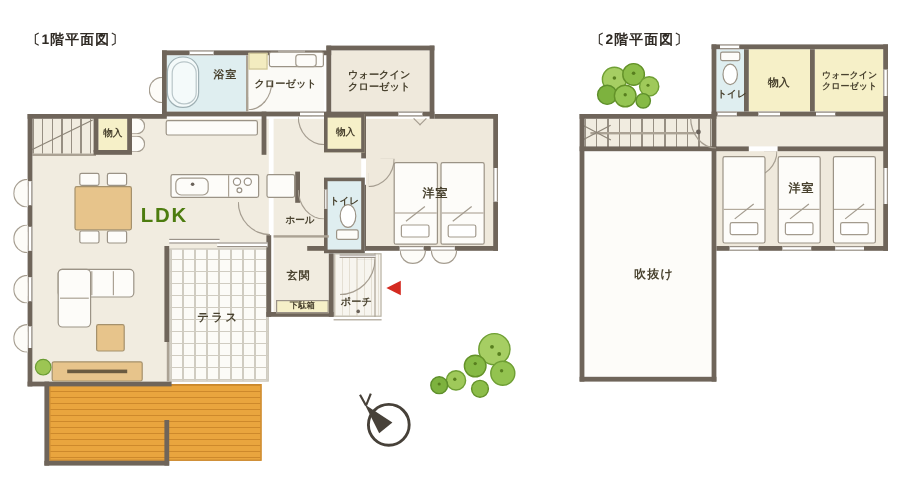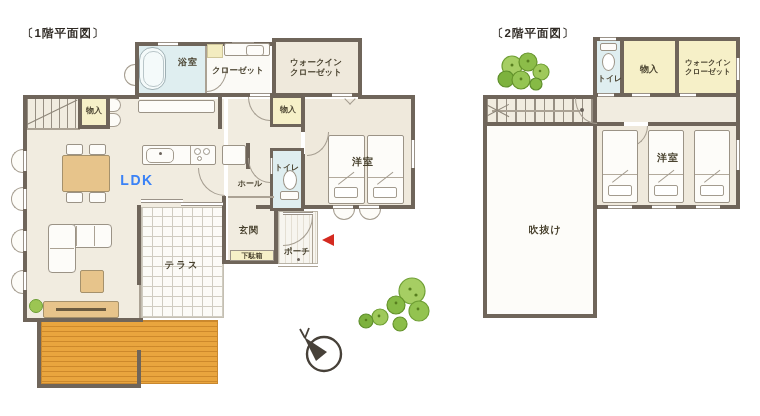--- a/index.html
+++ b/index.html
@@ -195,21 +195,21 @@
     <div class="rm yellow" style="left:230px;top:250px;width:44px;height:11px;border:1px solid #9a9288;box-sizing:border-box;"></div>
 
     <div class="lbl" style="left:188px;top:62px;font-size:9px;">浴室</div>
     <div class="lbl" style="left:238px;top:70px;font-size:8.5px;letter-spacing:0;">クローゼット</div>
     <div class="lbl" style="left:316px;top:67px;font-size:8.5px;letter-spacing:0;">
       <span style="display:block;">ウォークイン</span>
       <span style="display:block;">クローゼット</span>
     </div>
     <div class="lbl" style="left:94px;top:111px;font-size:8px;letter-spacing:0;">物入</div>
     <div class="lbl" style="left:288px;top:110px;font-size:8px;letter-spacing:0;">物入</div>
-    <div class="lbl" style="left:137px;top:180px;font-size:14px;letter-spacing:1.5px;color:#3b82f6;">LDK</div>
+    <div class="lbl" style="left:137px;top:180px;font-size:17px;letter-spacing:1.5px;color:#4d7c0f;">LDK</div>
     <div class="lbl" style="left:250px;top:184px;font-size:8px;letter-spacing:0;">ホール</div>
     <div class="lbl" style="left:287px;top:168px;font-size:8px;letter-spacing:0;">トイレ</div>
     <div class="lbl" style="left:363px;top:162px;font-size:10px;">洋室</div>
     <div class="lbl" style="left:249px;top:230px;font-size:9px;">玄関</div>
     <div class="lbl" style="left:252px;top:256px;font-size:7px;letter-spacing:0;">下駄箱</div>
     <div class="lbl" style="left:297px;top:251px;font-size:8.5px;letter-spacing:0;">ポーチ</div>
     <div class="dot" style="left:297px;top:258px;width:3px;height:3px;"></div>
     <div class="lbl" style="left:182px;top:265px;font-size:9.5px;letter-spacing:2px;">テラス</div>
 
     <div class="redarrow" style="left:322px;top:234px;"></div>

